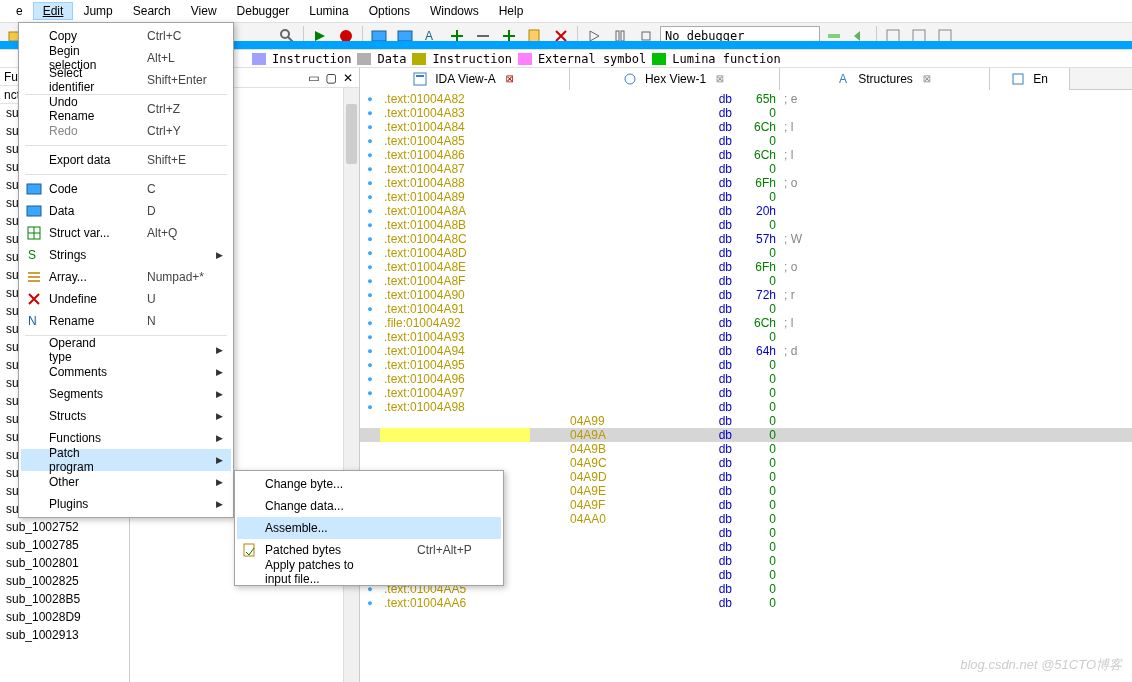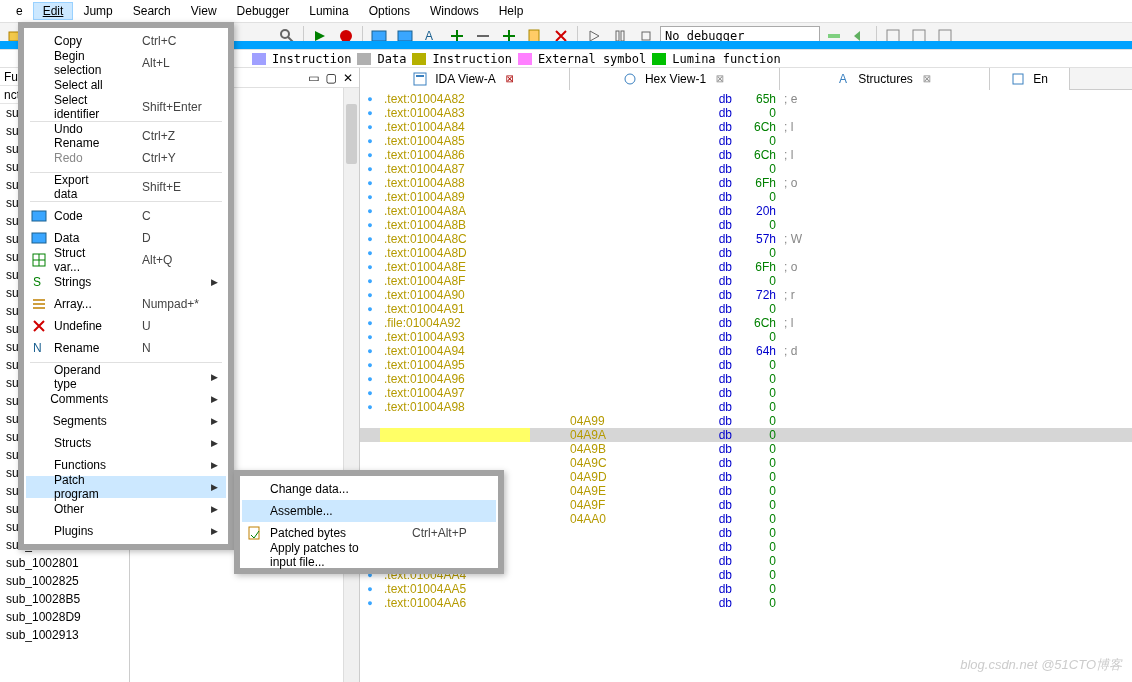--- a/index.html
+++ b/index.html
@@ -52,21 +52,21 @@
 .drow .addr { color: #b59a00; width: 150px; padding-left: 4px; }
 .drow .db   { color: #0000cc; width: 210px; text-align: right; padding-right: 8px; }
 .drow .val  { width: 40px; text-align: right; padding-right: 4px; }
 .drow .cmt  { color: #888; padding-left: 4px; }
 .val.green { color: #008000; }
 .val.navy  { color: #0000cc; }
 .drow.hl { background: #d6d6d6; }
 .drow.hl .addr { background: #ffff66; }
 
 
-.dropdown { position: absolute; background: #fff; border: 6px solid #a3a3a3; box-shadow: 2px 2px 6px rgba(0,0,0,0.25); z-index: 100; padding: 2px; }
+.dropdown { position: absolute; background: #fff; border: 1px solid #a3a3a3; box-shadow: 2px 2px 6px rgba(0,0,0,0.25); z-index: 100; padding: 2px; }
 .drow-menu { display: flex; align-items: center; height: 22px; padding: 0 8px 0 4px; cursor: default; gap: 6px; }
 .drow-menu.hover { background: #cce8ff; }
 .drow-menu.disabled { color: #888; }
 .drow-menu .miicon { width: 18px; height: 18px; display: inline-flex; align-items: center; justify-content: center; }
 .drow-menu .milabel { flex: 1; padding-right: 30px; }
 .drow-menu .mishort { color: #444; min-width: 60px; }
 .drow-menu .miarrow { width: 10px; text-align: right; color: #333; font-size: 9px; }
 .dsep { height: 1px; background: #e0e0e0; margin: 3px 4px; }
 
 #edit-menu { left: 18px; top: 22px; width: 216px; }
@@ -366,26 +366,20 @@
       <span class="miarrow"></span>
     </div>
     <div class="drow-menu">
       <span class="miicon"></span>
       <span class="milabel">Begin selection</span>
       <span class="mishort">Alt+L</span>
       <span class="miarrow"></span>
     </div>
     <div class="drow-menu">
       <span class="miicon"></span>
-      <span class="milabel">Select all</span>
-      <span class="mishort"></span>
-      <span class="miarrow"></span>
-    </div>
-    <div class="drow-menu">
-      <span class="miicon"></span>
       <span class="milabel">Select identifier</span>
       <span class="mishort">Shift+Enter</span>
       <span class="miarrow"></span>
     </div>
     <div class="dsep"></div>
     <div class="drow-menu">
       <span class="miicon"></span>
       <span class="milabel">Undo Rename</span>
       <span class="mishort">Ctrl+Z</span>
       <span class="miarrow"></span>
@@ -522,20 +516,26 @@
       <span class="miicon"></span>
       <span class="milabel">Plugins</span>
       <span class="mishort"></span>
       <span class="miarrow">▶</span>
     </div>
   </div>
 
 <div class="dropdown" id="patch-menu">
     <div class="drow-menu">
       <span class="miicon"></span>
+      <span class="milabel">Change byte...</span>
+      <span class="mishort"></span>
+      <span class="miarrow"></span>
+    </div>
+    <div class="drow-menu">
+      <span class="miicon"></span>
       <span class="milabel">Change data...</span>
       <span class="mishort"></span>
       <span class="miarrow"></span>
     </div>
     <div class="drow-menu hover">
       <span class="miicon"></span>
       <span class="milabel">Assemble...</span>
       <span class="mishort"></span>
       <span class="miarrow"></span>
     </div>

